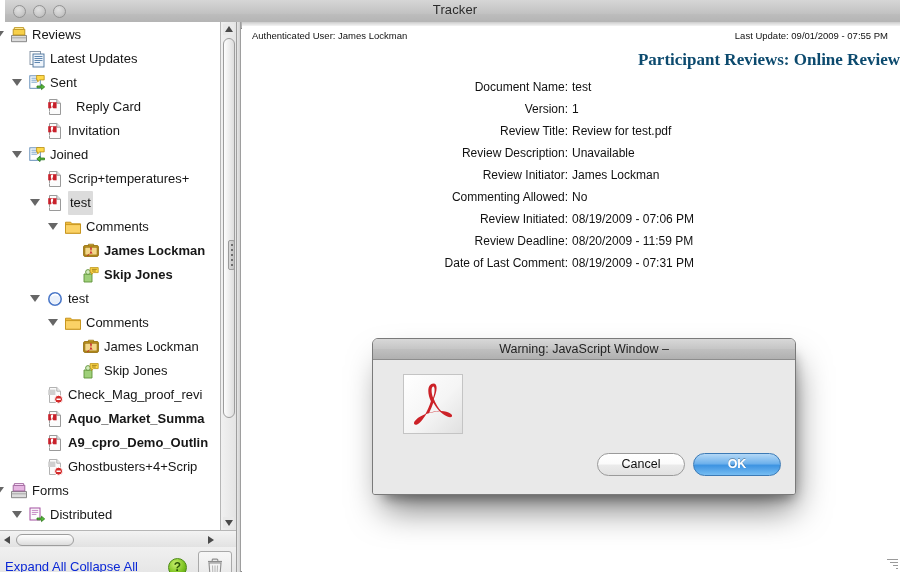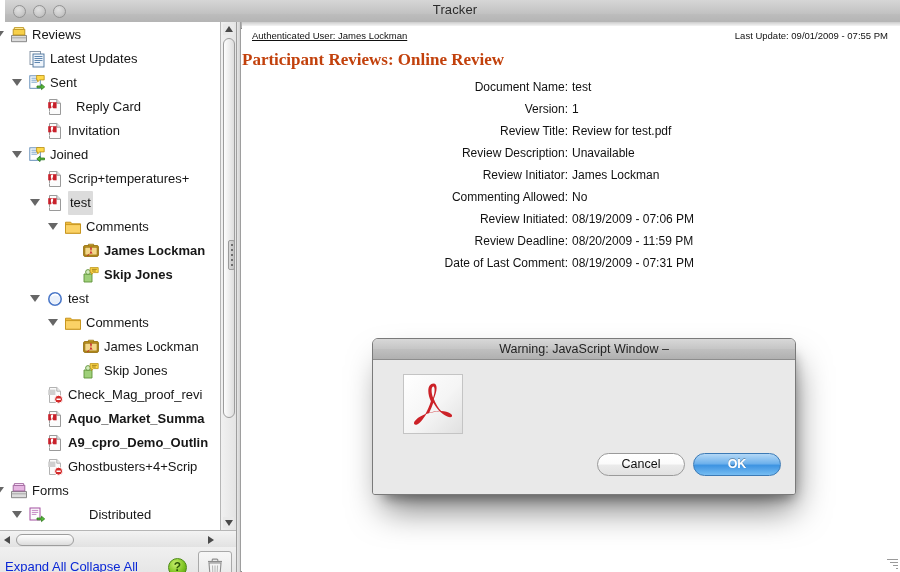--- a/index.html
+++ b/index.html
@@ -262,31 +262,31 @@
     background: linear-gradient(to bottom, #cccccc, #f4f4f4);
   }
   .hdr-line {
     position: absolute;
     top: 8px;
     font-family: "Liberation Sans", sans-serif;
     font-size: 9.5px;
     color: #111;
     white-space: nowrap;
   }
-  .hdr-left  { left: 10px; text-decoration: underline; }
+  .hdr-left  { left: 10px; }
   .hdr-right { right: 12px; }
 
   .doc-title {
     position: absolute;
     left: 0; right: 0; top: 28px;
-    text-align: left;
+    text-align: right;
     font-family: "Liberation Serif", serif;
     font-size: 17px;
     font-weight: bold;
-    color: #c2410c;
+    color: #0c4a6e;
   }
   .fields {
     position: absolute;
     left: 0; top: 58px;
     width: 658px;
   }
   .field-row {
     position: relative;
     height: 22px;
     white-space: nowrap;
@@ -605,21 +605,21 @@
               </svg></span>
             <span class="lbl" style="left: 32px;">Forms</span>
           </div>
           <div class="row">
             <span class="twisty" style="left: 12px;"></span>
             <span class="ico" style="left: 28px;"><svg width="18" height="18" viewBox="0 0 18 18">
                 <rect x="2" y="2" width="10" height="12" fill="#fdfdfd" stroke="#a24fa0" stroke-width="1"></rect>
                 <path d="M3.8 4.4 h6.4 M3.8 6.4 h6.4 M3.8 8.4 h4.6" stroke="#c07bbe" stroke-width=".9"></path>
                 <path d="M9 12 h4.5 v-1.8 l3.2 2.7 l-3.2 2.7 v-1.8 h-4.5 z" fill="#53b937" stroke="#2d7a1b" stroke-width=".8"></path>
               </svg></span>
-            <span class="lbl" style="left: 50px; margin-left: 39px;">Distributed</span>
+            <span class="lbl" style="left: 50px;">Distributed</span>
           </div>
           <div class="row">
             <span class="lbl" style="left: 68px;">Database cover work o</span>
           </div>
         </div>
     </div>
 
     <div class="vscroll">
       <div class="vs-arrow vs-up"></div>
       <div class="vs-thumb"></div>

